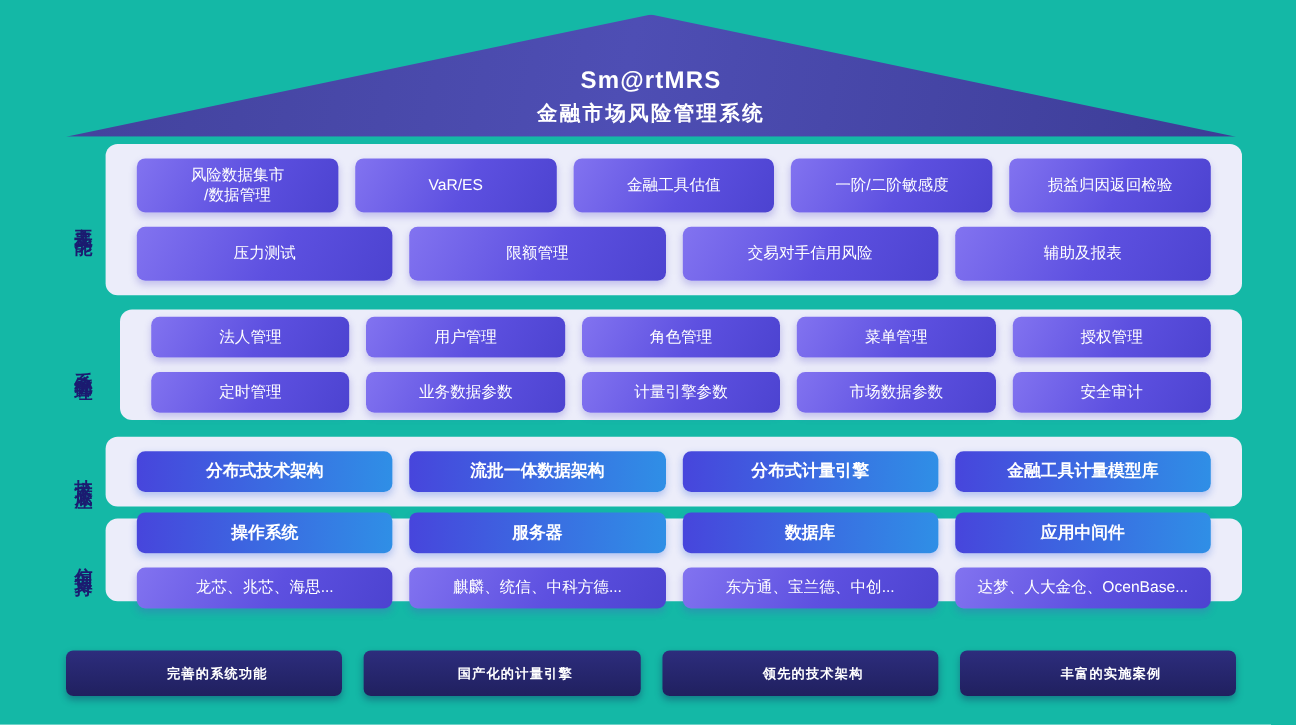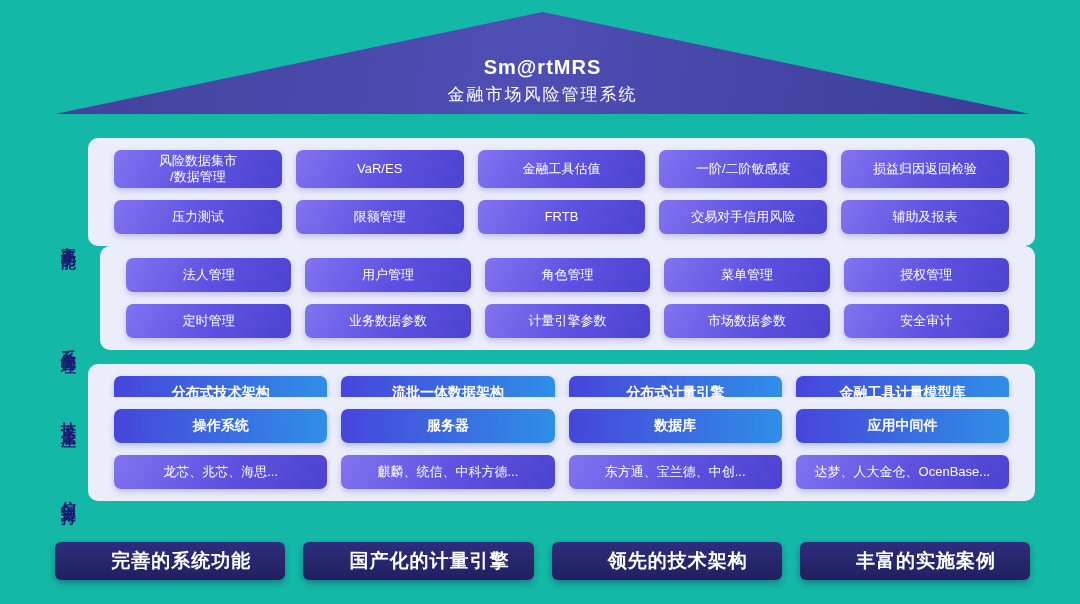--- a/index.html
+++ b/index.html
@@ -16,24 +16,24 @@
     position:absolute; left:55px; top:12px;
     width:975px; height:102px;
     clip-path:polygon(50% 0, 100% 100%, 0 100%);
     background:linear-gradient(100deg,#42429c 0%,#4e4eb4 48%,#3c3c96 100%);
     display:flex; flex-direction:column;
     align-items:center; justify-content:flex-end;
     padding-bottom:8px; box-sizing:border-box;
     color:#ffffff; text-align:center;
   }
   .roof-title { font-size:20px; font-weight:700; letter-spacing:1px; }
-  .roof-sub   { font-size:17px; font-weight:400; letter-spacing:2px; margin-top:4px; }
+  .roof-sub   { font-size:17px; font-weight:700; letter-spacing:2px; margin-top:4px; }
 
   
-  .band { position:absolute; left:48px; right:45px; display:flex;align-items:flex-end; }
+  .band { position:absolute; left:48px; right:45px; display:flex; }
   .band1 { top:120px; height:126px; }
   .band2 { top:258px; height:92px;gap:12px; }
   .band3 { top:364px; height:58px; }
   .band4 { top:432px; height:69px; }
 
   .vlabel {
     width:40px;
     display:flex; align-items:center; justify-content:center;
     writing-mode:vertical-rl; text-orientation:upright;
     font-size:15px; font-weight:700; color:#1b1b70;
@@ -76,21 +76,21 @@
 
   
   .footer {
     position:absolute; left:55px; right:50px; top:542px;
     display:flex; gap:18px;
   }
   .btn-dark {
     flex:1; height:38px;
     display:flex; align-items:center; justify-content:center;
     background:linear-gradient(180deg,#2d2d7d 0%,#20205f 100%);
-    color:#ffffff; font-weight:700; font-size:19px;
+    color:#ffffff; font-weight:700; font-size:11px;
     border-radius:6px; letter-spacing:1px;
     box-shadow:0 3px 6px rgba(20,20,80,.35);
     padding-left:22px;
   }
 </style>
 </head>
 <body>
 
 <div class="stage">
 
@@ -106,21 +106,20 @@
         <div class="btn purple">风险数据集市
 /数据管理</div>
         <div class="btn purple">VaR/ES</div>
         <div class="btn purple">金融工具估值</div>
         <div class="btn purple">一阶/二阶敏感度</div>
         <div class="btn purple">损益归因返回检验</div>
       </div>
       <div class="row">
         <div class="btn purple">压力测试</div>
         <div class="btn purple">限额管理</div>
-        <div class="btn purple">FRTB</div>
         <div class="btn purple">交易对手信用风险</div>
         <div class="btn purple">辅助及报表</div>
       </div>
     </div>
   </div>
 
   <div class="band band2">
     <div class="vlabel">系统管理</div>
     <div class="panel">
       <div class="row">

